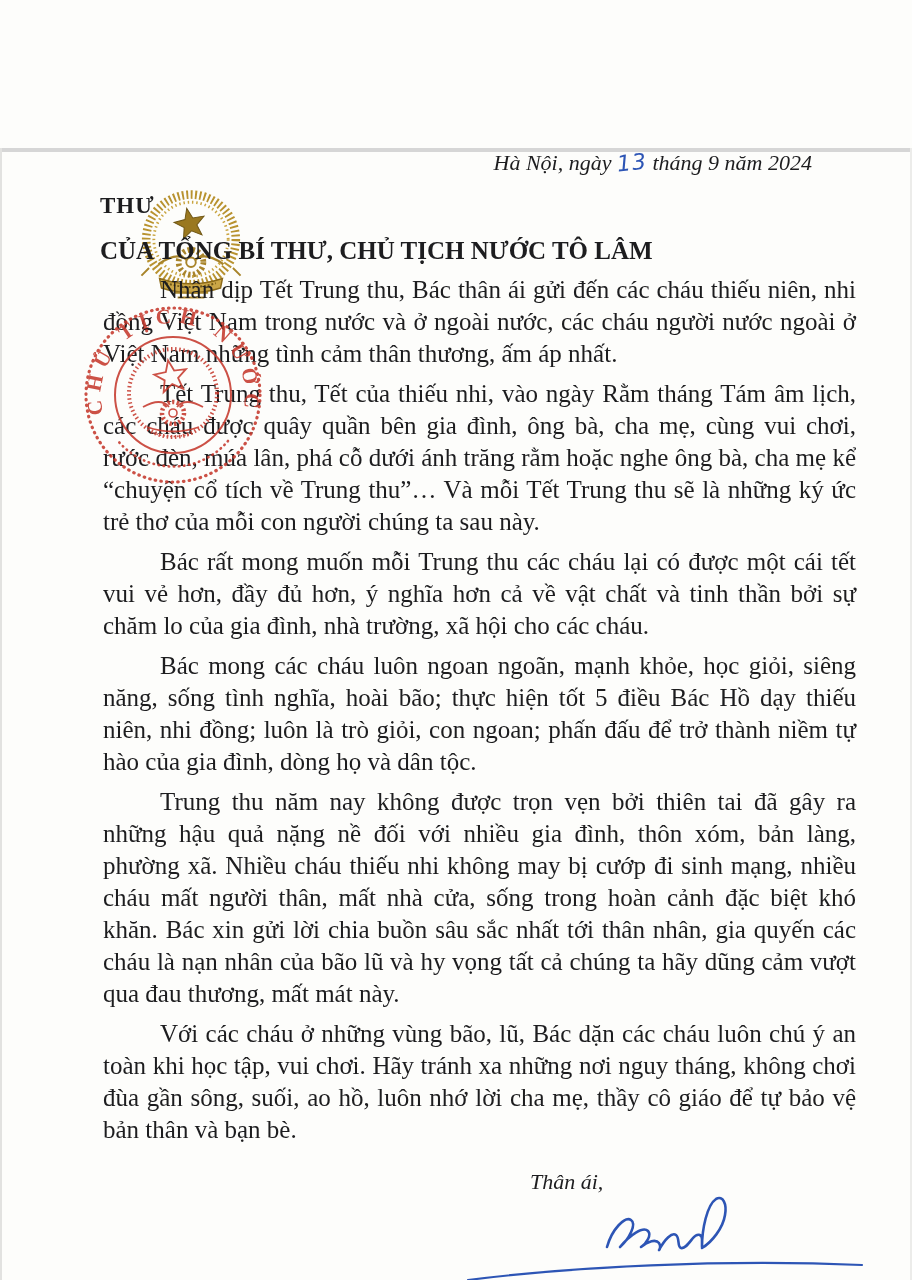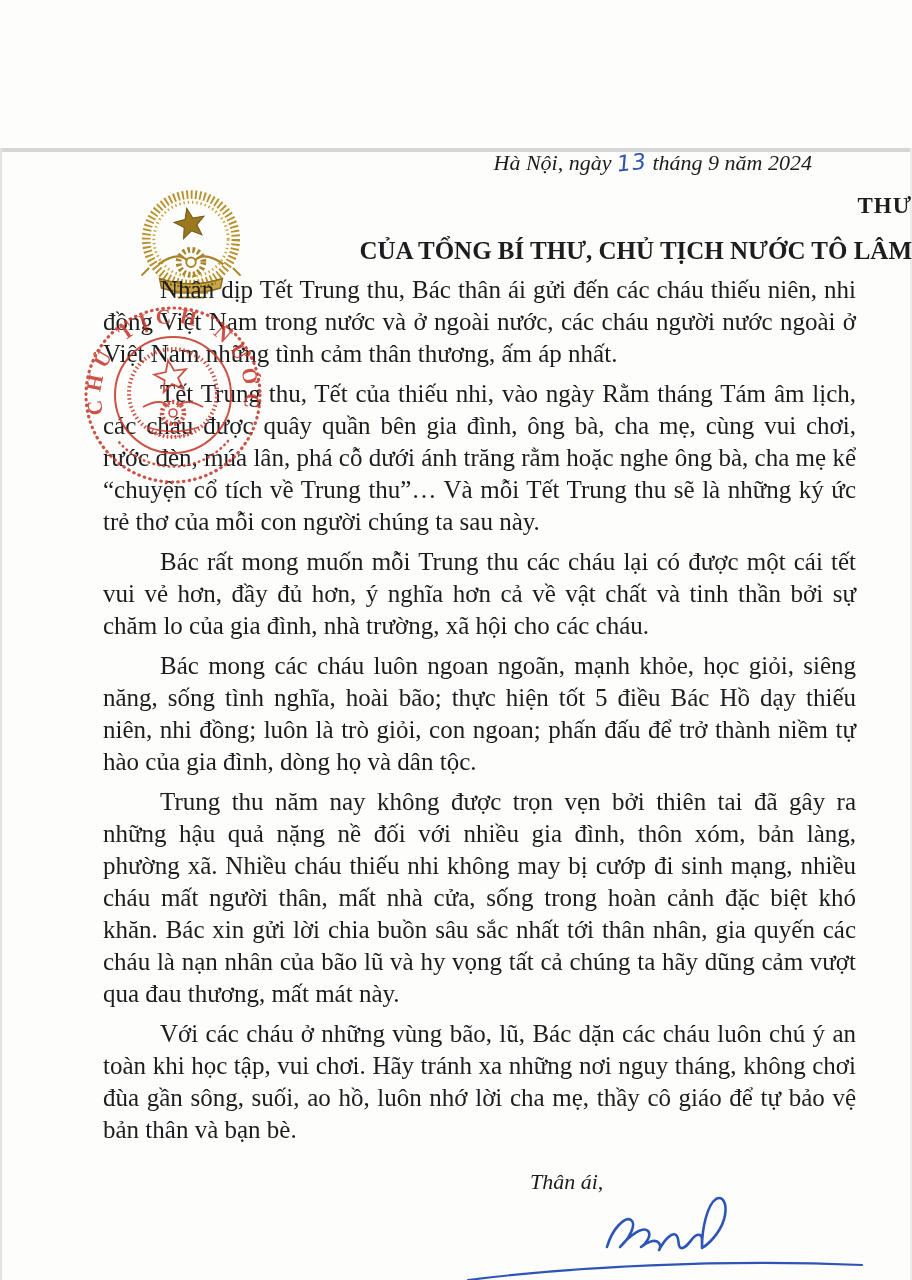--- a/index.html
+++ b/index.html
@@ -29,21 +29,21 @@
     font-size:21px;letter-spacing:7px;fill:#c63a2e;}
 
   .dateline{
     margin-top:148px;text-align:right;padding-right:100px;
     font-style:italic;font-size:22px;line-height:30px;position:relative;z-index:2;
   }
   .hand-day{
     color:#2d55b5;font-family:"DejaVu Sans",sans-serif;font-style:italic;
     font-size:22px;display:inline-block;transform:rotate(-6deg);letter-spacing:1px;
   }
-  .title-block{margin-top:14px;text-align:right;padding-left:100px;position:relative;z-index:2;}
+  .title-block{margin-top:14px;text-align:left;padding-left:100px;position:relative;z-index:2;}
   .title-l1{font-weight:bold;font-size:23px;line-height:28px;letter-spacing:1px;}
   .title-l2{font-weight:bold;font-size:25px;line-height:31px;margin-top:15px;}
   .title-l3{font-weight:bold;font-size:21.5px;line-height:28px;}
 
   .body-text{margin:0 56px 0 103px;position:relative;z-index:2;}
   .salutation{margin-top:20px;text-indent:57px;font-style:italic;font-size:22px;line-height:29px;}
   .para{
     margin:8px 0 0 0;text-indent:57px;text-align:justify;
     font-size:25px;line-height:32px;
   }

